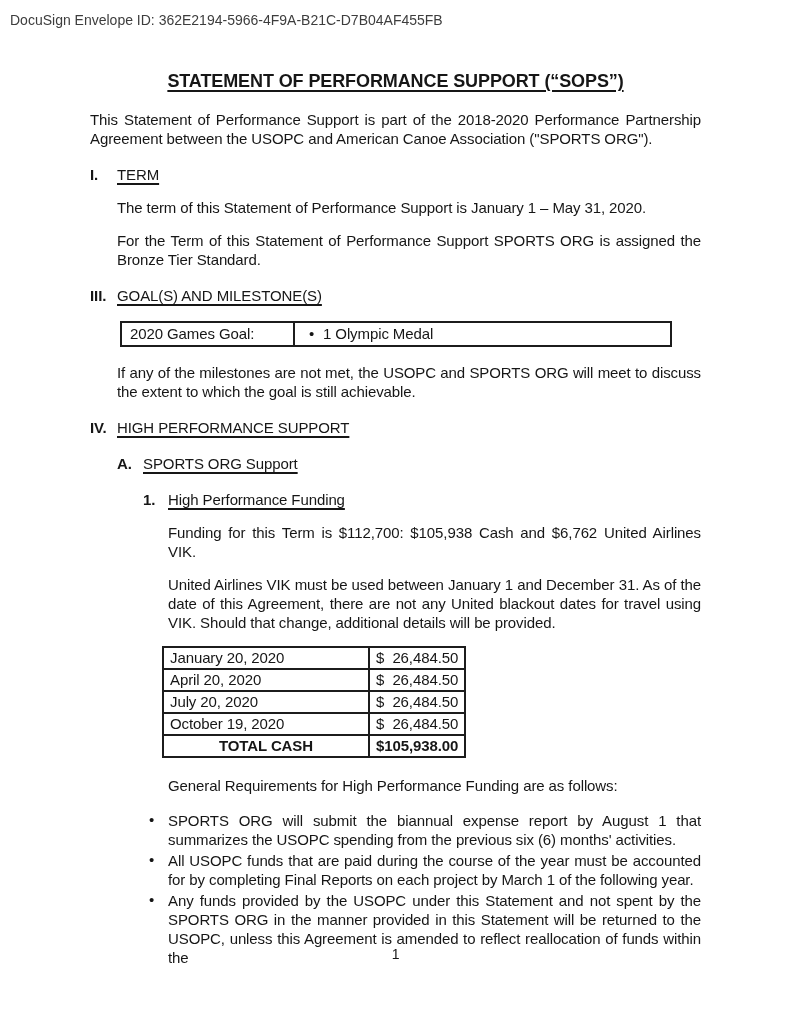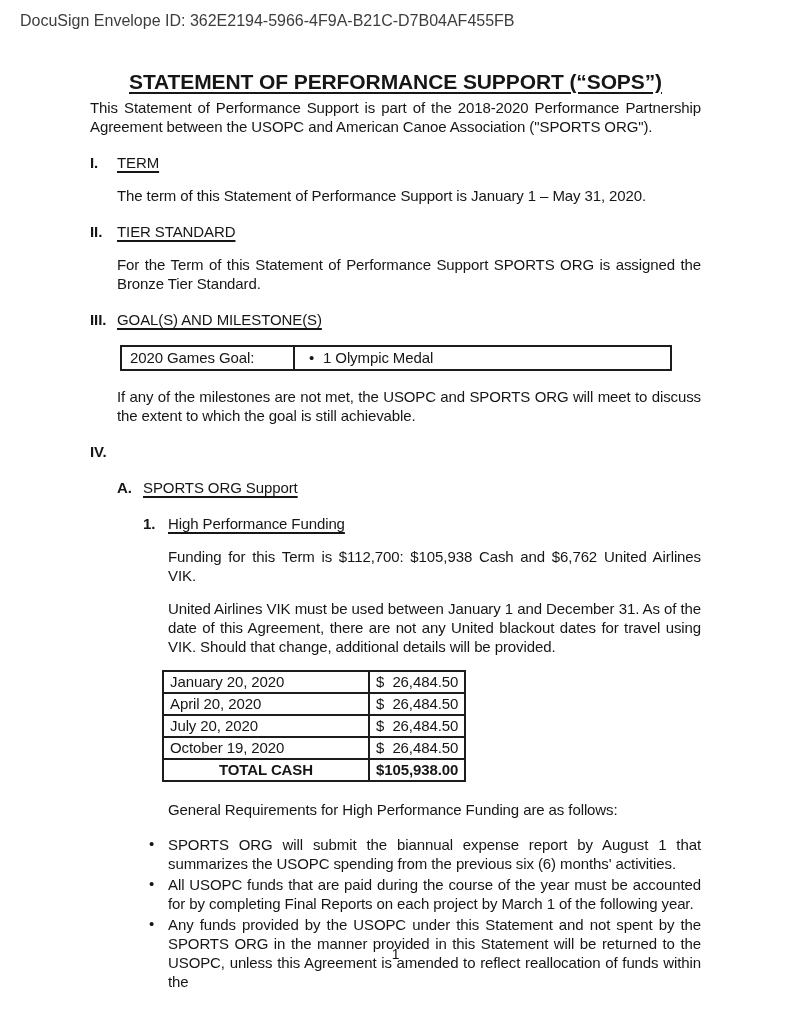--- a/index.html
+++ b/index.html
@@ -14,36 +14,36 @@
     color: #161616;
     overflow: hidden;
     font-size: 15px;
     line-height: 19px;
     letter-spacing: -0.1px;
   }
 
   .doc-header {
     position: absolute;
     top: 11px;
-    left: 20px;
-    font-size: 16px;
+    left: 10px;
+    font-size: 14px;
     letter-spacing: 0;
     color: #3d3d3d;
   }
 
   .content { padding: 72px 90px 0 90px; }
 
   .doc-title {
     text-align: center;
     font-weight: bold;
     text-decoration: underline;
     text-decoration-thickness: 2px;
     text-underline-offset: 3px;
-    margin-bottom: 7px;
-    font-size: 21px;
+    margin-bottom: 19px;
+    font-size: 18px;
   }
 
   p.body-text { text-align: justify; margin-bottom: 14px; }
 
   .sec { display: flex; margin: 17px 0 14px 0; }
   .sec-num { width: 27px; flex-shrink: 0; font-weight: bold; }
   .sec-heading {
     font-weight: normal;
     text-decoration: underline;
     text-decoration-thickness: 2px;
@@ -127,44 +127,41 @@
     <div class="doc-title">STATEMENT OF PERFORMANCE SUPPORT (“SOPS”)</div>
 
     <p class="body-text">This Statement of Performance Support is part of the 2018-2020 Performance Partnership Agreement between the USOPC and American Canoe Association ("SPORTS ORG").</p>
 
     <div class="sec">
       <span class="sec-num">I.</span>
       <span class="sec-heading">TERM</span>
     </div>
     <p class="body-text ind-1">The term of this Statement of Performance Support is January 1 – May 31, 2020.</p>
 
-    <div class="sec">
-      <span class="sec-num">II.</span>
-      <span class="sec-heading">TIER STANDARD</span>
-    </div>
     <p class="body-text ind-1">For the Term of this Statement of Performance Support SPORTS ORG is assigned the Bronze Tier Standard.</p>
 
     <div class="sec">
       <span class="sec-num">III.</span>
       <span class="sec-heading">GOAL(S) AND MILESTONE(S)</span>
     </div>
 
     <table class="goal-table">
       <tbody>
         <tr>
           <td class="goal-label">2020 Games Goal:</td>
           <td><span class="goal-bullet">•</span><span>1 Olympic Medal</span></td>
         </tr>
       </tbody>
     </table>
 
     <p class="body-text ind-1">If any of the milestones are not met, the USOPC and SPORTS ORG will meet to discuss the extent to which the goal is still achievable.</p>
 
     <div class="sec">
       <span class="sec-num">IV.</span>
+      <span class="sec-heading">HIGH PERFORMANCE SUPPORT</span>
     </div>
 
     <div class="sec sub-a">
       <span class="sec-num">A.</span>
       <span class="sec-heading">SPORTS ORG Support</span>
     </div>
 
     <div class="sec sub-1">
       <span class="sec-num">1.</span>
       <span class="sec-heading">High Performance Funding</span>

